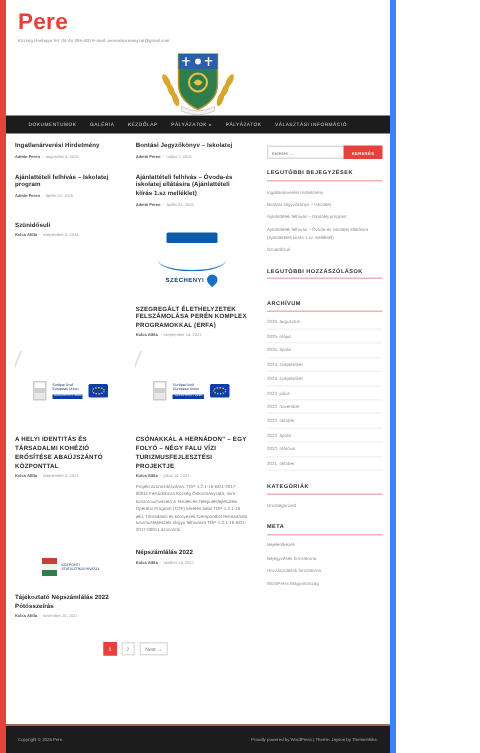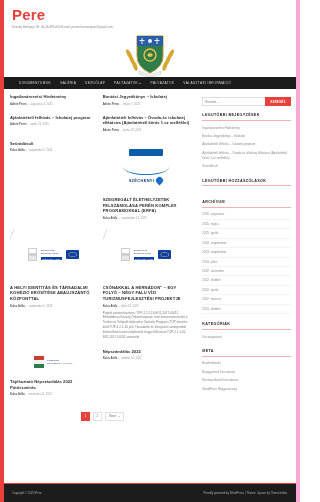--- a/index.html
+++ b/index.html
@@ -4,23 +4,23 @@
 <style>
   * { box-sizing: border-box; margin: 0; padding: 0; }
   html, body {
     width: 300px; height: 502px;
     font-family: "Liberation Sans", sans-serif;
     background: #ffffff;
     overflow: hidden;
   }
   #page {
     position: relative;
-    width: 300px; height: 502px;
+    width: 264px; height: 502px;
     border-left: 4px solid #e8403a;
-    border-right: 4px solid #f9a8d4;
+    border-right: 4px solid #3b82f6;
     background: #fff;
     overflow: hidden;
   }
 
   
   .site-header {
     padding: 7px 0 0 8px;
     background: #fff;
   }
   .site-title {

